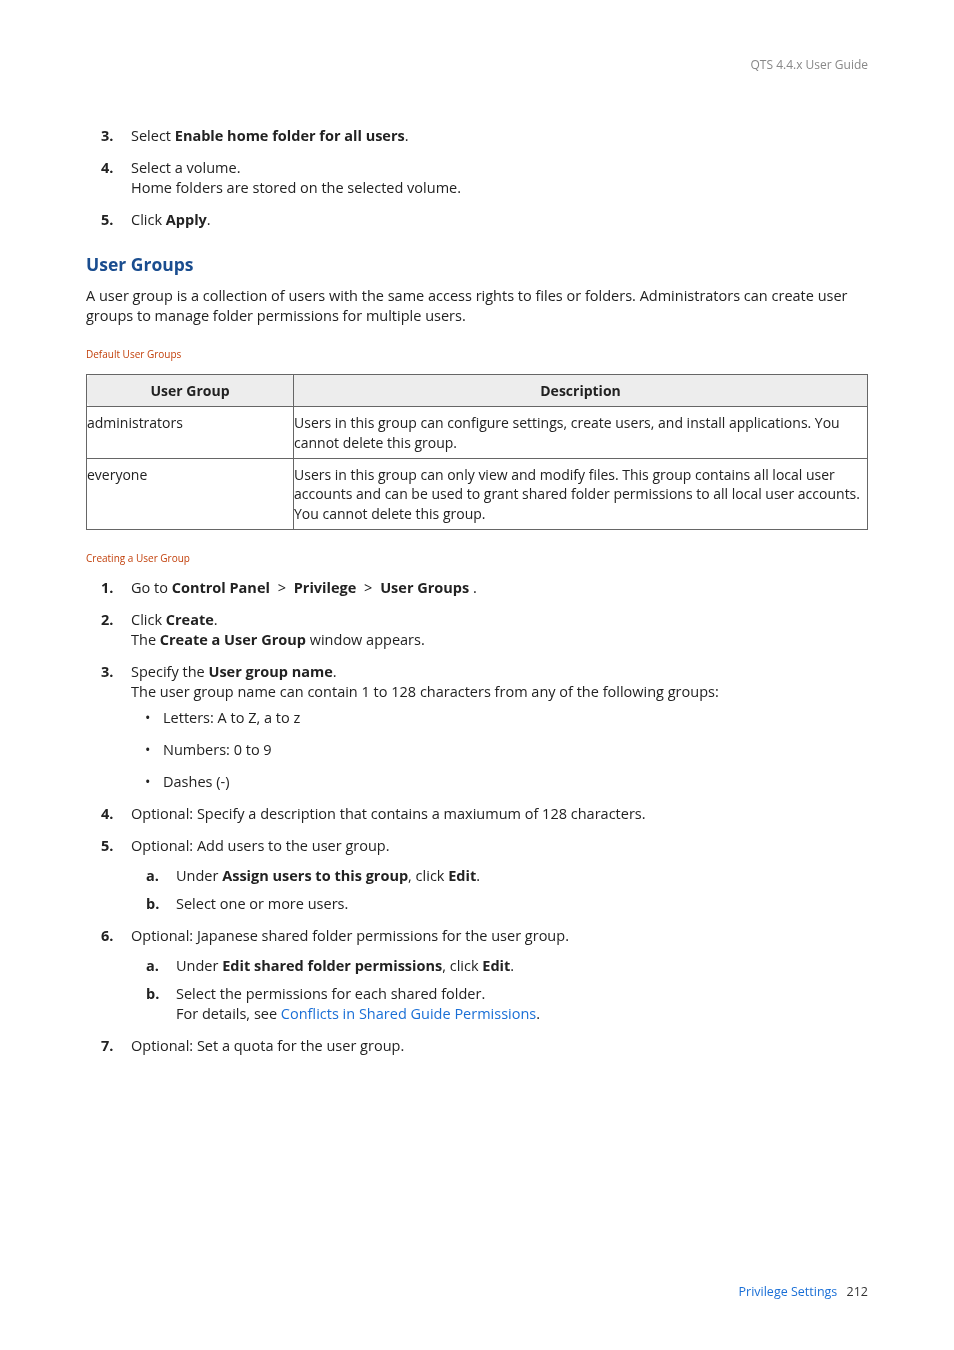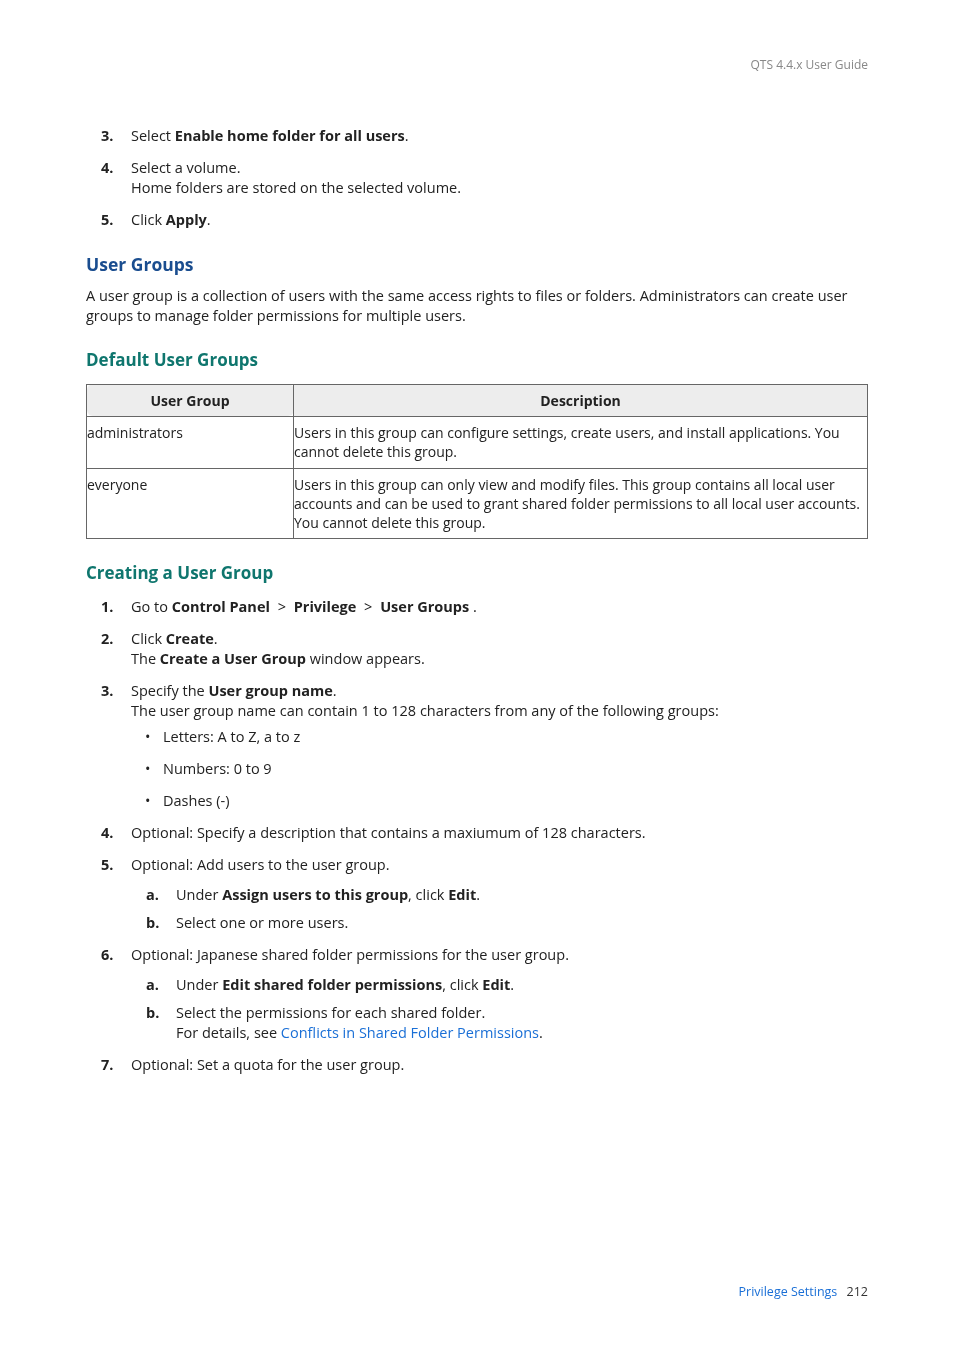--- a/index.html
+++ b/index.html
@@ -53,23 +53,23 @@
   .ol-alpha .li-marker {
     left: 15px;
   }
   h2.section {
     color: #1a4d8f;
     font-weight: 700;
     font-size: 17.5px;
     margin: 22px 0 10px 0;
   }
   h3.subsection {
-    color: #0f766e;
-    font-weight: 700;
-    font-size: 17px;
+    color: #c2410c;
+    font-weight: 400;
+    font-size: 10px;
     margin: 22px 0 12px 0;
   }
   p.body {
     margin: 8px 0 14px 0;
   }
   b, strong { font-weight: 700; }
   .table {
     width: 100%;
     border-collapse: collapse;
     margin: 8px 0 18px 0;
@@ -223,21 +223,21 @@
         <span class="li-marker">6.</span>
         <span>Optional: Japanese shared folder permissions for the user group.</span>
         <ol class="ol-alpha" style="margin-top:10px;">
           <li>
             <span class="li-marker">a.</span>
             <span>Under </span><b>Edit shared folder permissions</b><span>, click </span><b>Edit</b><span>.</span>
           </li>
           <li>
             <span class="li-marker">b.</span>
             <span>Select the permissions for each shared folder.</span><br>
-            <span>For details, see </span><a class="doc-link">Conflicts in Shared Folder Permissions</a><span>.</span>
+            <span>For details, see </span><a class="doc-link">Conflicts in Shared Guide Permissions</a><span>.</span>
           </li>
         </ol>
       </li>
 
       <li>
         <span class="li-marker">7.</span>
         <span>Optional: Set a quota for the user group.</span>
       </li>
     </ol>
 

